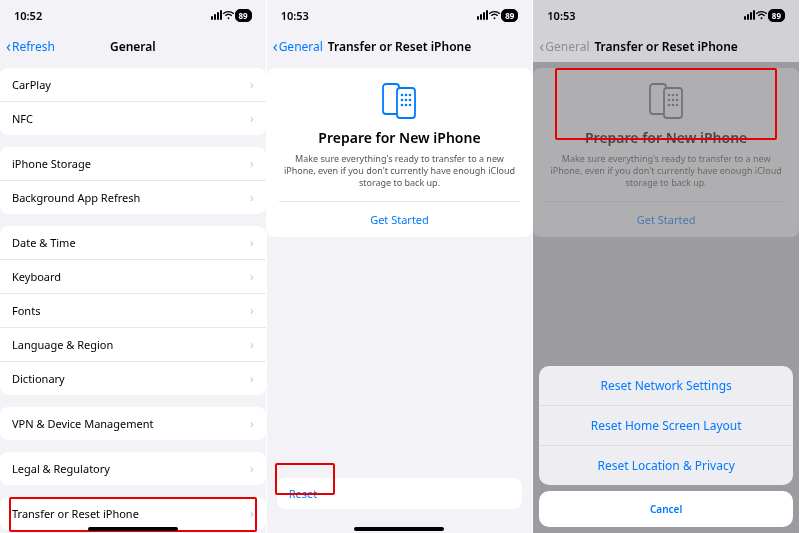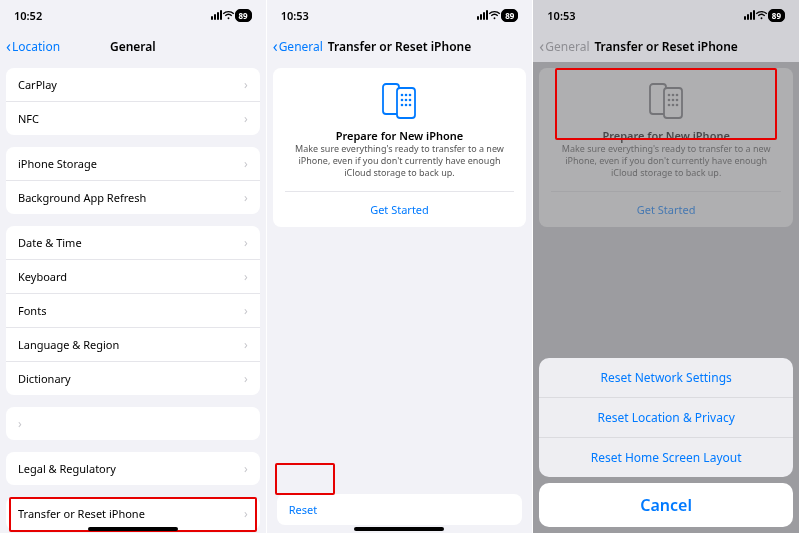--- a/index.html
+++ b/index.html
@@ -10,41 +10,41 @@
 .sigbars{display:flex;align-items:flex-end;gap:1px}
 .sigbars span{width:2px;background:#000;border-radius:1px}
 .sigbars span:nth-child(1){height:4px}.sigbars span:nth-child(2){height:6px}.sigbars span:nth-child(3){height:8px}.sigbars span:nth-child(4){height:10px}
 .batt{display:flex;align-items:center;gap:2px}
 .batt .pill{border:1px solid #000;border-radius:5px;padding:0 3px;font-size:8px;font-weight:700;line-height:11px;height:13px;display:flex;align-items:center;background:#000;color:#fff}
 .nav{height:32px;display:flex;align-items:center;position:relative;padding:0 6px}
 .back{color:#007aff;font-size:12px;display:flex;align-items:center;gap:1px}
 .back.dim{color:#8e8e93}
 .back .chev{font-size:16px;line-height:1}
 .title{position:absolute;left:0;right:0;text-align:center;font-size:12px;font-weight:600;pointer-events:none}
-.content{flex:1;overflow:hidden;padding:0 6px;position:relative}
+.content{flex:1;overflow:hidden;padding:0 0;position:relative}
 .group{background:#fff;border-radius:8px;margin-top:12px;overflow:hidden}
 .group.first{margin-top:6px}
 .row{display:flex;align-items:center;justify-content:space-between;padding:8px 12px;font-size:11px;border-bottom:1px solid #e5e5ea;min-height:30px}
 .row:last-child{border-bottom:none}
 .row .chv{color:#c7c7cc;font-size:12px}
 .row.link{color:#007aff}
 .hl{border:2px solid #e60000;border-radius:2px;position:absolute;pointer-events:none}
 .card{background:#fff;border-radius:8px;margin-top:6px;padding:14px 12px 0;text-align:center}
 .card .iconwrap{display:flex;justify-content:center;margin-bottom:8px}
-.card h3{font-size:11px;font-weight:600;margin-bottom:0}
+.card h3{font-size:14px;font-weight:600;margin-bottom:6px}
 .card p{font-size:9px;color:#555;line-height:1.35;margin-bottom:12px}
 .card .gs{color:#007aff;font-size:11px;padding:10px 0;border-top:1px solid #e5e5ea}
 .bottom-list{position:absolute;left:10px;right:10px;bottom:8px}
 .bottom-list .group{margin-top:0}
 .homebar{position:absolute;bottom:2px;left:50%;transform:translateX(-50%);width:90px;height:4px;background:#000;border-radius:3px}
 .overlay{position:absolute;inset:0;background:rgba(0,0,0,.25);display:flex;flex-direction:column;justify-content:flex-end;padding:6px}
 .sheet{background:rgba(242,242,247,.95);border-radius:10px;overflow:hidden;margin-bottom:6px}
 .sheet .opt{text-align:center;padding:11px 0;font-size:12px;color:#007aff;border-bottom:1px solid rgba(0,0,0,.08)}
 .sheet .opt:last-child{border-bottom:none}
-.cancel{background:#fff;border-radius:10px;text-align:center;padding:11px 0;font-size:16px;color:#007aff;font-weight:600}
+.cancel{background:#fff;border-radius:10px;text-align:center;padding:11px 0;font-size:10px;color:#007aff;font-weight:600}
 .dimbg .content > :not(.overlay){opacity:.55}
 .phone.dimbg{background:#d1d1d6}
 svg{display:block}
 </style>
 </head>
 <body>
 
 <div class="phone">
   <div class="status">
     <span>10:52</span>
@@ -59,21 +59,21 @@
           <path d="M7 9.5a1 1 0 100-2 1 1 0 000 2zm-3-3.2a4.5 4.5 0 016 0l1-1a6 6 0 00-8 0zm-2.2-2.2a7.7 7.7 0 0110.4 0l1-1a9.2 9.2 0 00-12.4 0z" fill="#000"></path>
         </svg>
       <div class="batt">
           <div class="pill">89</div>
         </div>
     </div>
   </div>
   <div class="nav">
     <div class="back">
         <span class="chev">‹</span>
-        <span>Location</span>
+        <span>Refresh</span>
       </div>
     <div class="title">General</div>
   </div>
   <div class="content">
     <div class="group first">
         <div class="row">
           <span>CarPlay</span>
           <span class="chv">›</span>
         </div>
         <div class="row">
@@ -108,20 +108,21 @@
           <span>Language &amp; Region</span>
           <span class="chv">›</span>
         </div>
         <div class="row">
           <span>Dictionary</span>
           <span class="chv">›</span>
         </div>
       </div>
     <div class="group">
         <div class="row">
+          <span>VPN &amp; Device Management</span>
           <span class="chv">›</span>
         </div>
       </div>
     <div class="group">
         <div class="row">
           <span>Legal &amp; Regulatory</span>
           <span class="chv">›</span>
         </div>
       </div>
     <div class="group" id="transfer-group">
@@ -178,21 +179,21 @@
               <circle cx="29" cy="23" r="1.3"></circle>
               <circle cx="33" cy="23" r="1.3"></circle>
             </g>
         </svg>
       </div>
       <h3>Prepare for New iPhone</h3>
       <p>Make sure everything's ready to transfer to a new iPhone, even if you don't currently have enough iCloud storage to back up.</p>
       <div class="gs">Get Started</div>
     </div>
     <div class="bottom-list">
-      <div class="group" style="margin-bottom:0">
+      <div class="group" style="margin-bottom:16px">
         <div class="row link">Reset</div>
       </div>
     </div>
     <div class="hl" style="left:8px;bottom:38px;width:60px;height:32px"></div>
   </div>
   <div class="homebar"></div>
 </div>
 
 <div class="phone dimbg">
   <div class="status">
@@ -238,20 +239,20 @@
             </g>
         </svg>
       </div>
       <h3>Prepare for New iPhone</h3>
       <p>Make sure everything's ready to transfer to a new iPhone, even if you don't currently have enough iCloud storage to back up.</p>
       <div class="gs">Get Started</div>
     </div>
     <div class="overlay">
       <div class="sheet" id="sheet">
           <div class="opt">Reset Network Settings</div>
+          <div class="opt">Reset Home Screen Layout</div>
           <div class="opt">Reset Location &amp; Privacy</div>
-          <div class="opt">Reset Home Screen Layout</div>
         </div>
       <div class="cancel">Cancel</div>
       <div class="hl" style="left:22px;right:22px;top:6px;height:72px"></div>
     </div>
   </div>
 </div>
 
 </body></html>

